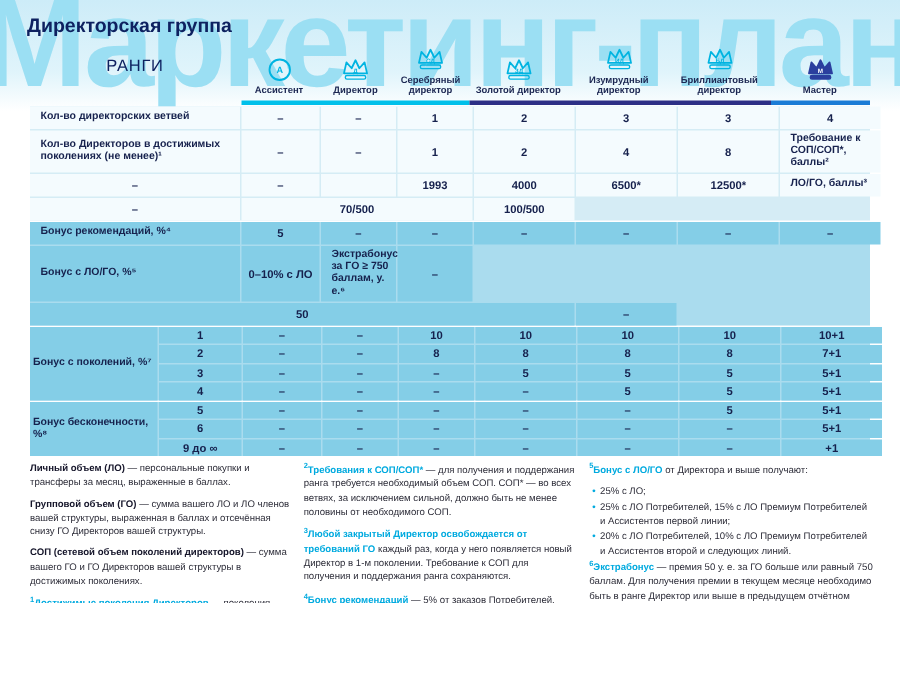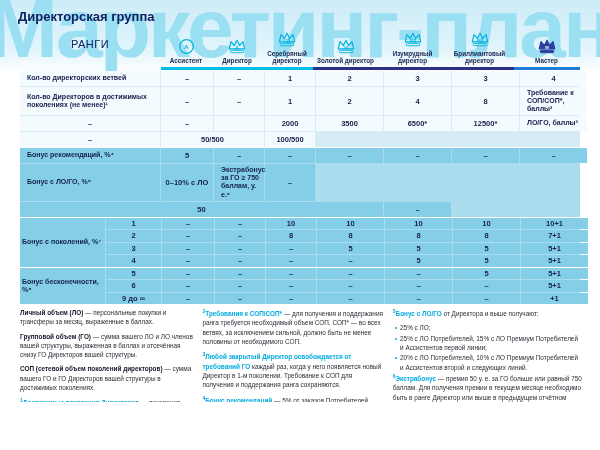--- a/index.html
+++ b/index.html
@@ -144,27 +144,27 @@
         <div class="cell">–</div>
         <div class="cell">–</div>
         <div class="cell">1</div>
         <div class="cell">2</div>
         <div class="cell">4</div>
         <div class="cell">8</div>
         <div class="cell lbl">Требование к СОП/СОП*, баллы²</div>
         <div class="cell">–</div>
         <div class="cell">–</div>
         <div class="cell"></div>
-        <div class="cell">2000</div>
-        <div class="cell">3500</div>
+        <div class="cell">1993</div>
+        <div class="cell">4000</div>
         <div class="cell">6500*</div>
         <div class="cell">12500*</div>
         <div class="cell lbl">ЛО/ГО, баллы³</div>
         <div class="cell">–</div>
-        <div class="cell" style="grid-column: span 2;">50/500</div>
+        <div class="cell" style="grid-column: span 3;">70/500</div>
         <div class="cell">100/500</div>
       </div>
     <div class="grid blue" id="bonus-table">
         <div class="cell lbl">Бонус рекомендаций, %⁴</div>
         <div class="cell">5</div>
         <div class="cell">–</div>
         <div class="cell">–</div>
         <div class="cell">–</div>
         <div class="cell">–</div>
         <div class="cell">–</div>

